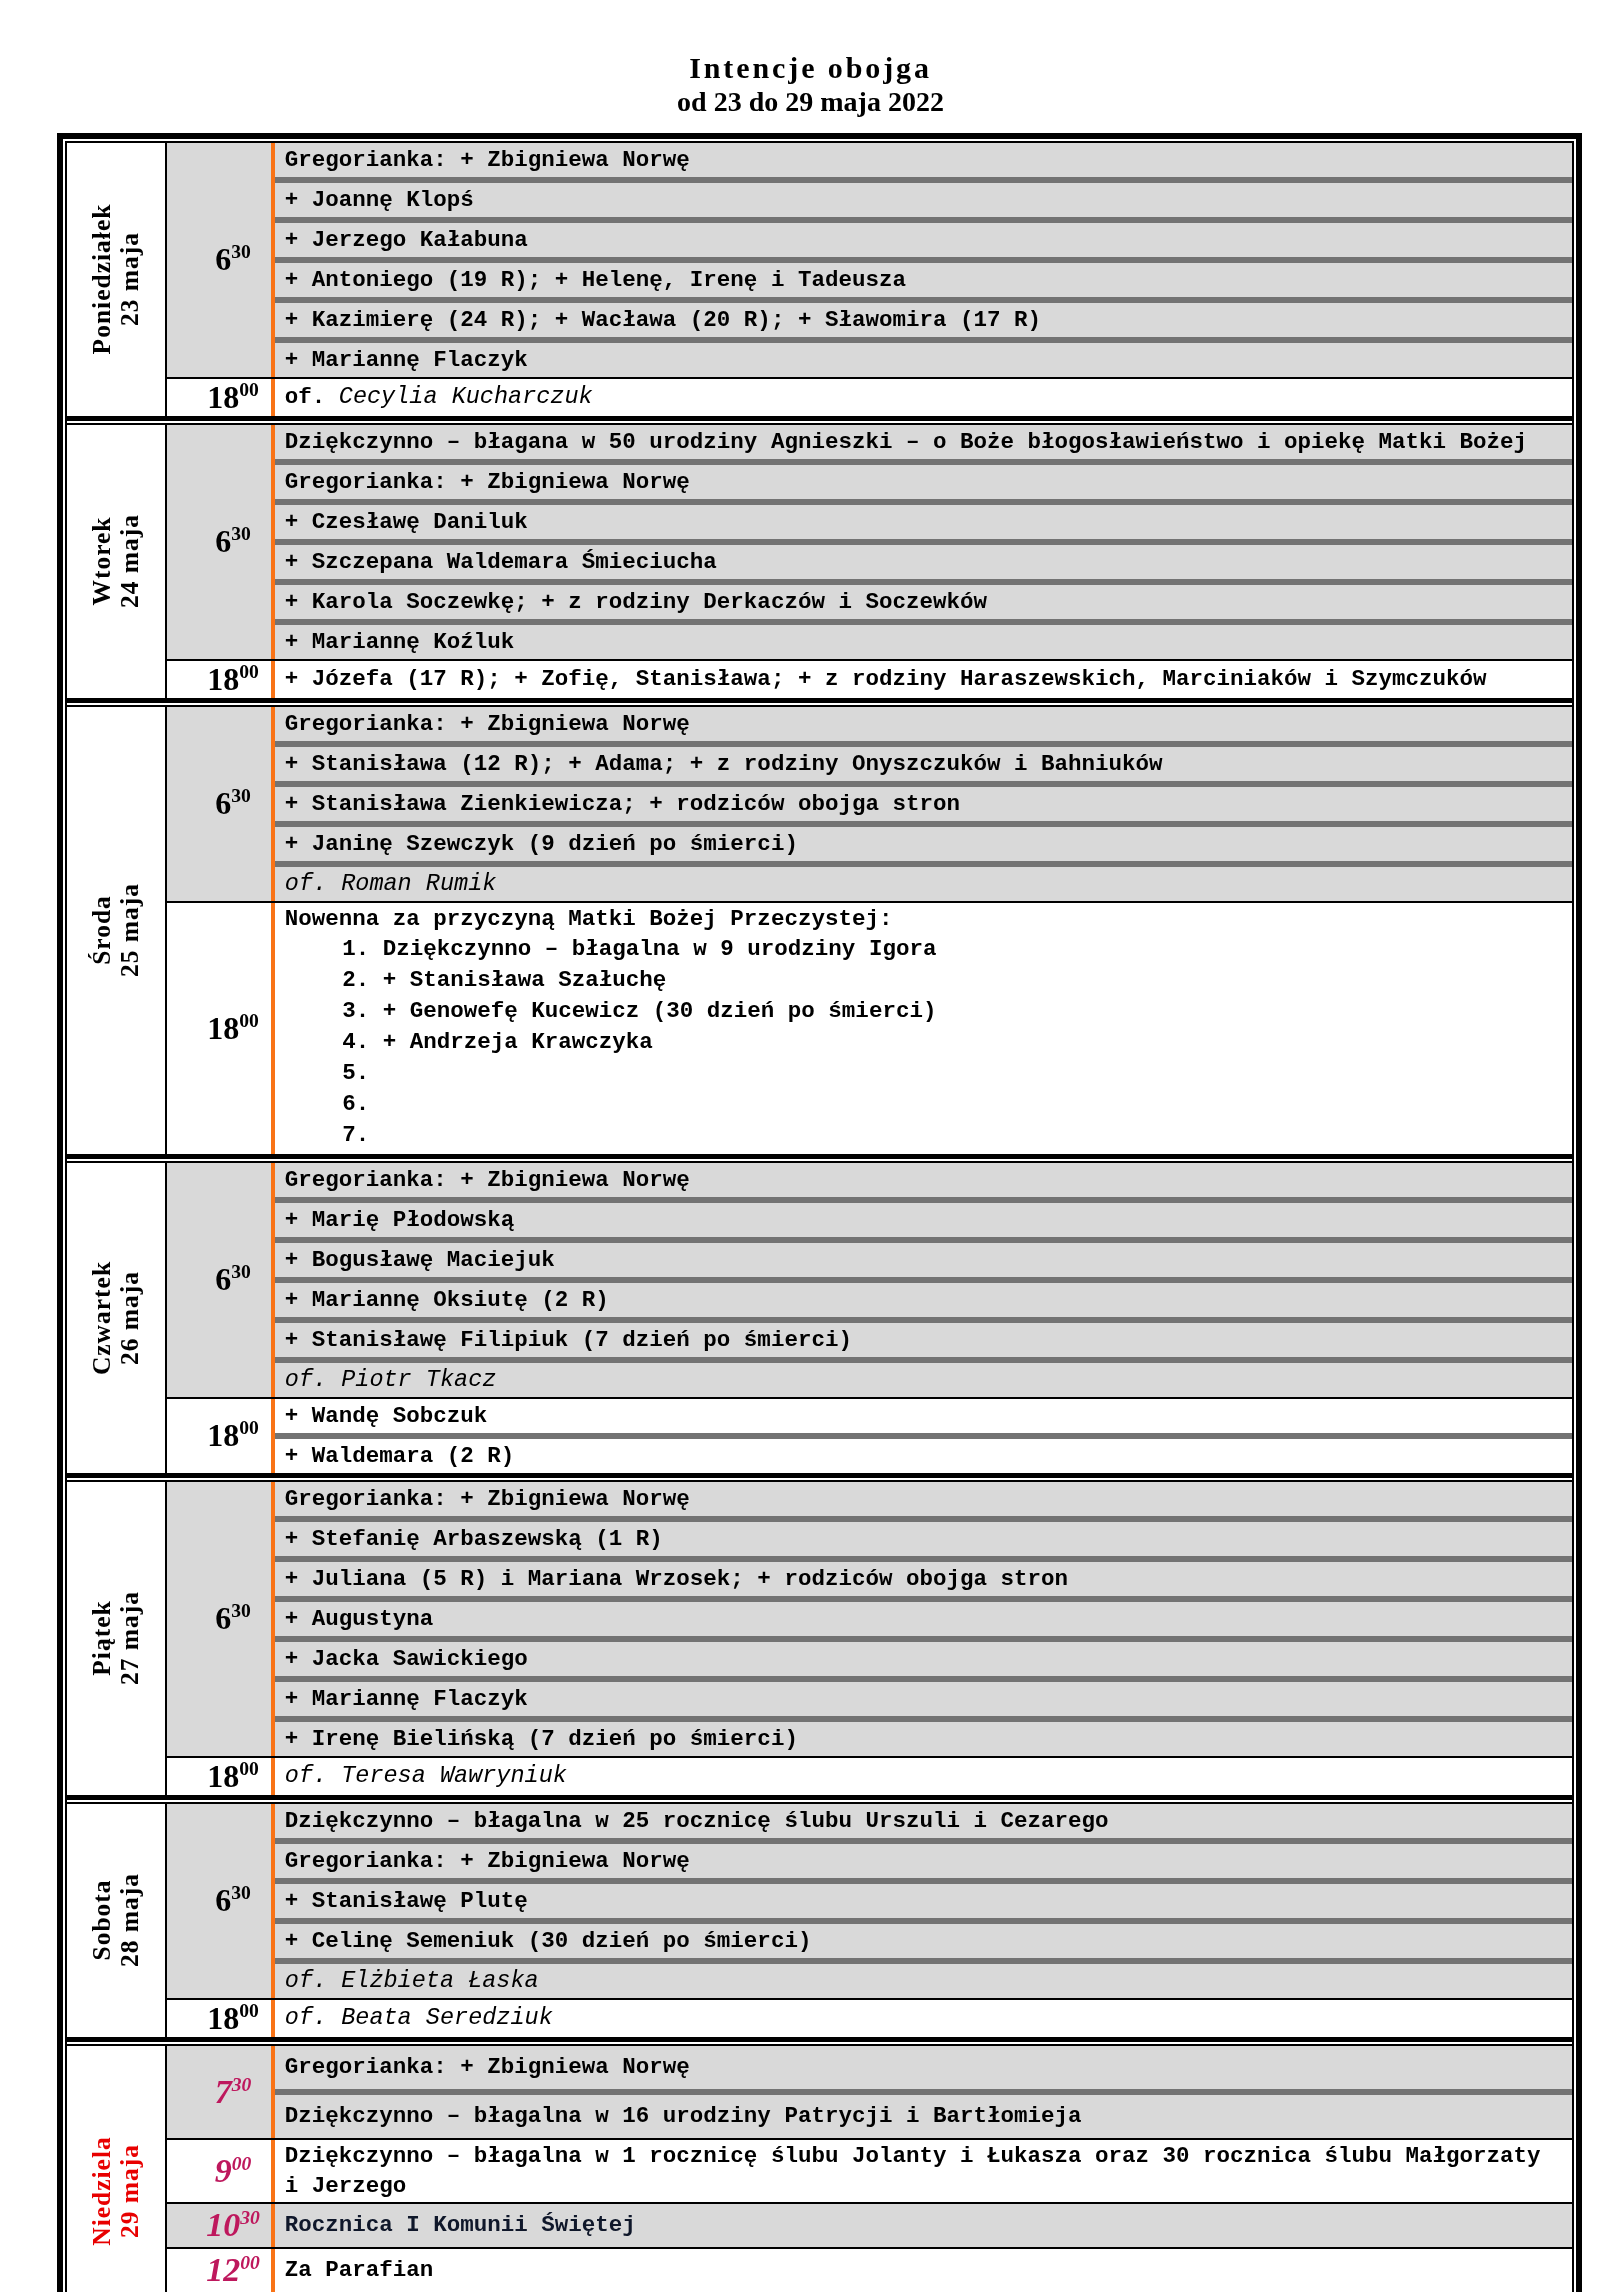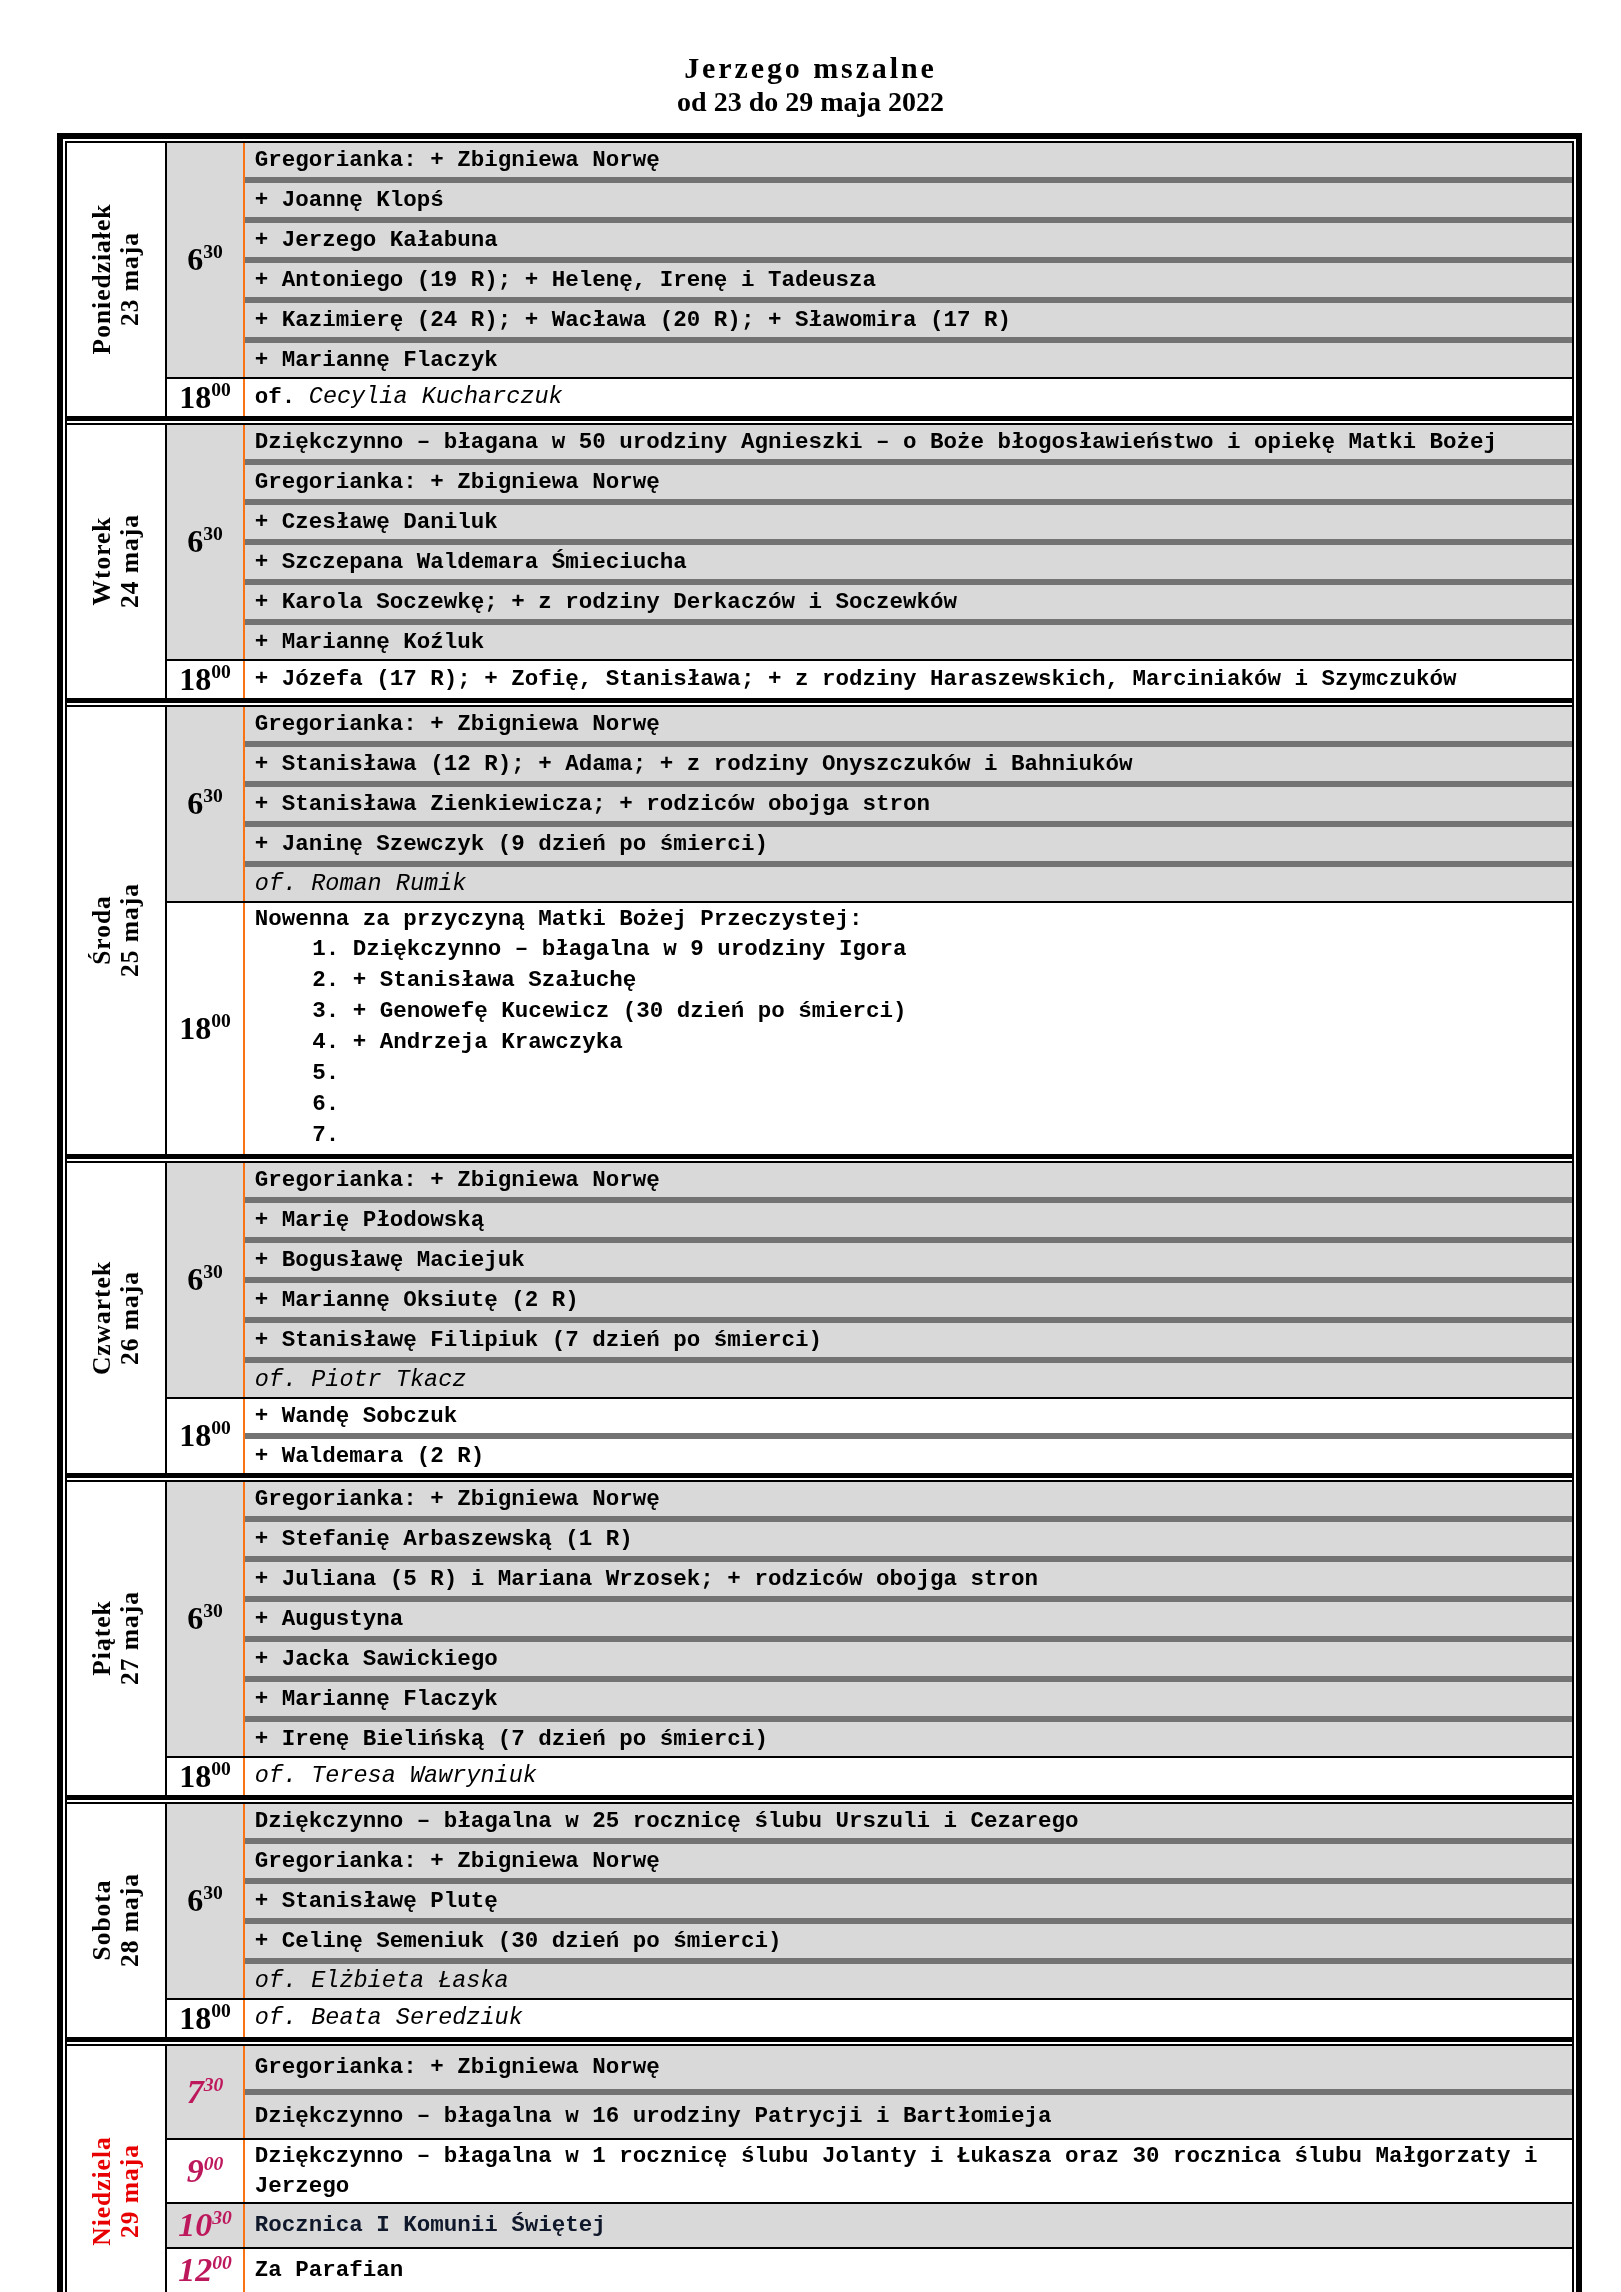--- a/index.html
+++ b/index.html
@@ -26,22 +26,22 @@
   .day-label {
     transform:rotate(-90deg); white-space:nowrap; text-align:center;
     font-weight:bold; font-size:25.5px; line-height:28px; letter-spacing:1px;
   }
   .slots-col { flex:1 1 auto; display:flex; flex-direction:column; min-width:0; }
   .slot { display:flex; }
   .slot + .slot { border-top:2px solid #000; }
   .slot.shaded { background:#d9d9d9; }
 
   .time-cell {
-    width:76px; flex:0 0 76px; border-right:2px solid #f97316;
-    display:flex; align-items:center; justify-content:center;
+    width:76px; flex:0 0 76px; border-right:4px solid #f97316;
+    display:flex; align-items:center; justify-content:center;padding-left:28px;
   }
   .time { font-weight:bold; font-size:32px; white-space:nowrap; }
   .time sup { font-size:19.6px; vertical-align:super; line-height:0; }
 
   .rows-col { flex:1 1 auto; display:flex; flex-direction:column; min-width:0;font-family:Liberation Mono, monospace; }
   .row { flex:1 0 auto; min-height:32px; display:flex; flex-direction:column; justify-content:center;
          padding:1px 7.8px 1px 9.8px; }
   .row + .row { border-top:6px solid #737373; }
   .row-text { font-weight:bold; font-size:22.5px; line-height:30px; }
   .row.italic .row-text { font-weight:normal; font-style:italic; font-size:23.5px; }
@@ -54,21 +54,21 @@
 
   .day-red .day-label { color:#e80000; }
   .day-red .time { color:#be185d; font-size:34px;font-style:italic; }
   .day-red .row { min-height:41px; }
 </style>
 </head>
 <body>
 
 <div class="page">
   <div class="header">
-    <div class="page-title">Jerzego mszalne</div>
+    <div class="page-title">Intencje obojga</div>
     <div class="page-subtitle">od 23 do 29 maja 2022</div>
   </div>
 
   <div class="frame">
     <div class="frame-inner" id="schedule">
         <div class="day-block">
     <div class="day-cell">
       <div class="day-label">
         <div>Poniedziałek</div>
         <div>23 maja</div>

